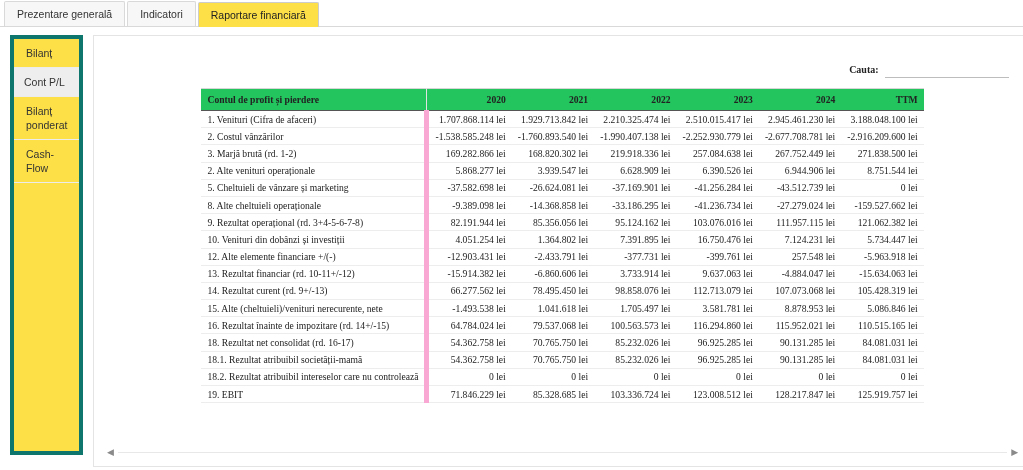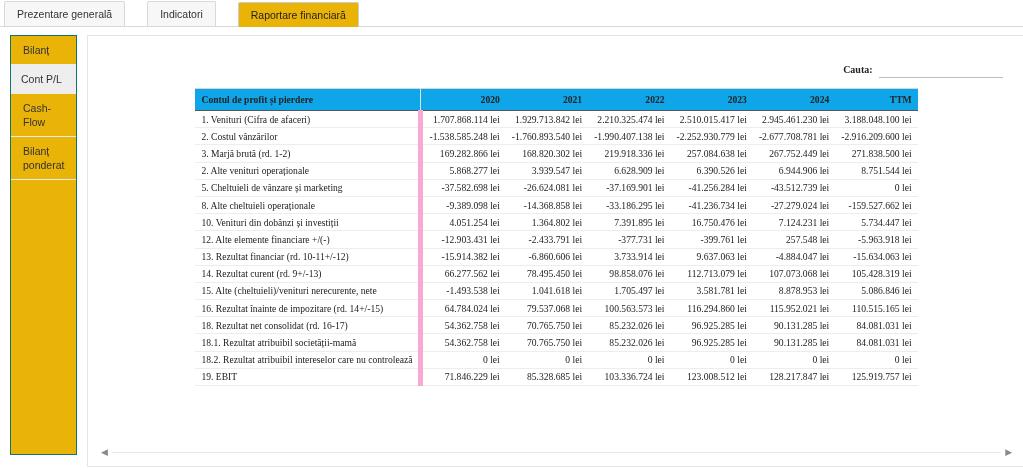--- a/index.html
+++ b/index.html
@@ -17,56 +17,55 @@
   }
 
   
   .tabbar {
     display: flex;
     align-items: flex-end;
     height: 26px;
     padding-left: 4px;
     border-bottom: 1px solid #d9d9d9;
     background: #ffffff;
-    gap: 20px;
   }
   .tab {
     font-size: 10.5px;
     color: #333333;
     padding: 5px 12px 5px 12px;
     border: 1px solid #d9d9d9;
     border-bottom: none;
     background: #f7f7f7;
     margin-right: 2px;
     border-radius: 2px 2px 0 0;
     line-height: 14px;
     white-space: nowrap;
     cursor: pointer;
   }
   .tab.active {
-    background: #eab308;
+    background: #fde047;
     color: #222222;
     border-color: #cccccc;
     position: relative;
     top: 1px;
   }
 
   
   .body {
     display: flex;
     height: 444px;
     padding: 8px 10px 0 10px;
     box-sizing: border-box;
   }
 
   
   .sidebar {
     width: 205px;
-    border: 1px solid #0f766e;
-    background: #eab308;
+    border: 4px solid #0f766e;
+    background: #fde047;
     box-sizing: border-box;
     height: 420px;
   }
   .side-item {
     font-size: 10.5px;
     color: #333333;
     padding: 7px 12px;
     border-bottom: 1px solid #ececec;
     cursor: pointer;
     line-height: 14px;
@@ -126,21 +125,21 @@
     font-size: 9.6px;
     color: #222222;
   }
   thead th {
     font-weight: bold;
     border-bottom: 1.6px solid #555555;
     border-top: 1px solid #d6d6d6;
     padding: 5px 6px;
     text-align: right;
     white-space: nowrap;
-    background: #0ea5e9;
+    background: #22c55e;
   }
   thead th.first {
     text-align: left;
     border-right: 1px solid #e2e2e2;
   }
   tbody td {
     padding: 2.6px 6px;
     border-bottom: 1px solid #ededed;
     text-align: right;
     white-space: nowrap;
@@ -184,22 +183,22 @@
     <div class="tab">Prezentare generală</div>
     <div class="tab">Indicatori</div>
     <div class="tab active">Raportare financiară</div>
   </div>
 
   <div class="body">
 
     <div class="sidebar">
       <div class="side-item">Bilanț</div>
       <div class="side-item active">Cont P/L</div>
+      <div class="side-item">Bilanț ponderat</div>
       <div class="side-item">Cash-Flow</div>
-      <div class="side-item">Bilanț ponderat</div>
     </div>
 
     <div class="content">
 
       <div class="searchrow">
         <span class="lbl">Cauta:</span>
         <input type="text" placeholder="" style="">
       </div>
 
       <div class="tablewrap">
@@ -264,20 +263,29 @@
               <tr>
                 <td class="first">8. Alte cheltuieli operaționale</td>
                 <td>-9.389.098 lei</td>
                 <td>-14.368.858 lei</td>
                 <td>-33.186.295 lei</td>
                 <td>-41.236.734 lei</td>
                 <td>-27.279.024 lei</td>
                 <td>-159.527.662 lei</td>
               </tr>
               <tr>
+                <td class="first">9. Rezultat operațional (rd. 3+4-5-6-7-8)</td>
+                <td>82.191.944 lei</td>
+                <td>85.356.056 lei</td>
+                <td>95.124.162 lei</td>
+                <td>103.076.016 lei</td>
+                <td>111.957.115 lei</td>
+                <td>121.062.382 lei</td>
+              </tr>
+              <tr>
                 <td class="first">10. Venituri din dobânzi și investiții</td>
                 <td>4.051.254 lei</td>
                 <td>1.364.802 lei</td>
                 <td>7.391.895 lei</td>
                 <td>16.750.476 lei</td>
                 <td>7.124.231 lei</td>
                 <td>5.734.447 lei</td>
               </tr>
               <tr>
                 <td class="first">12. Alte elemente financiare +/(-)</td>

